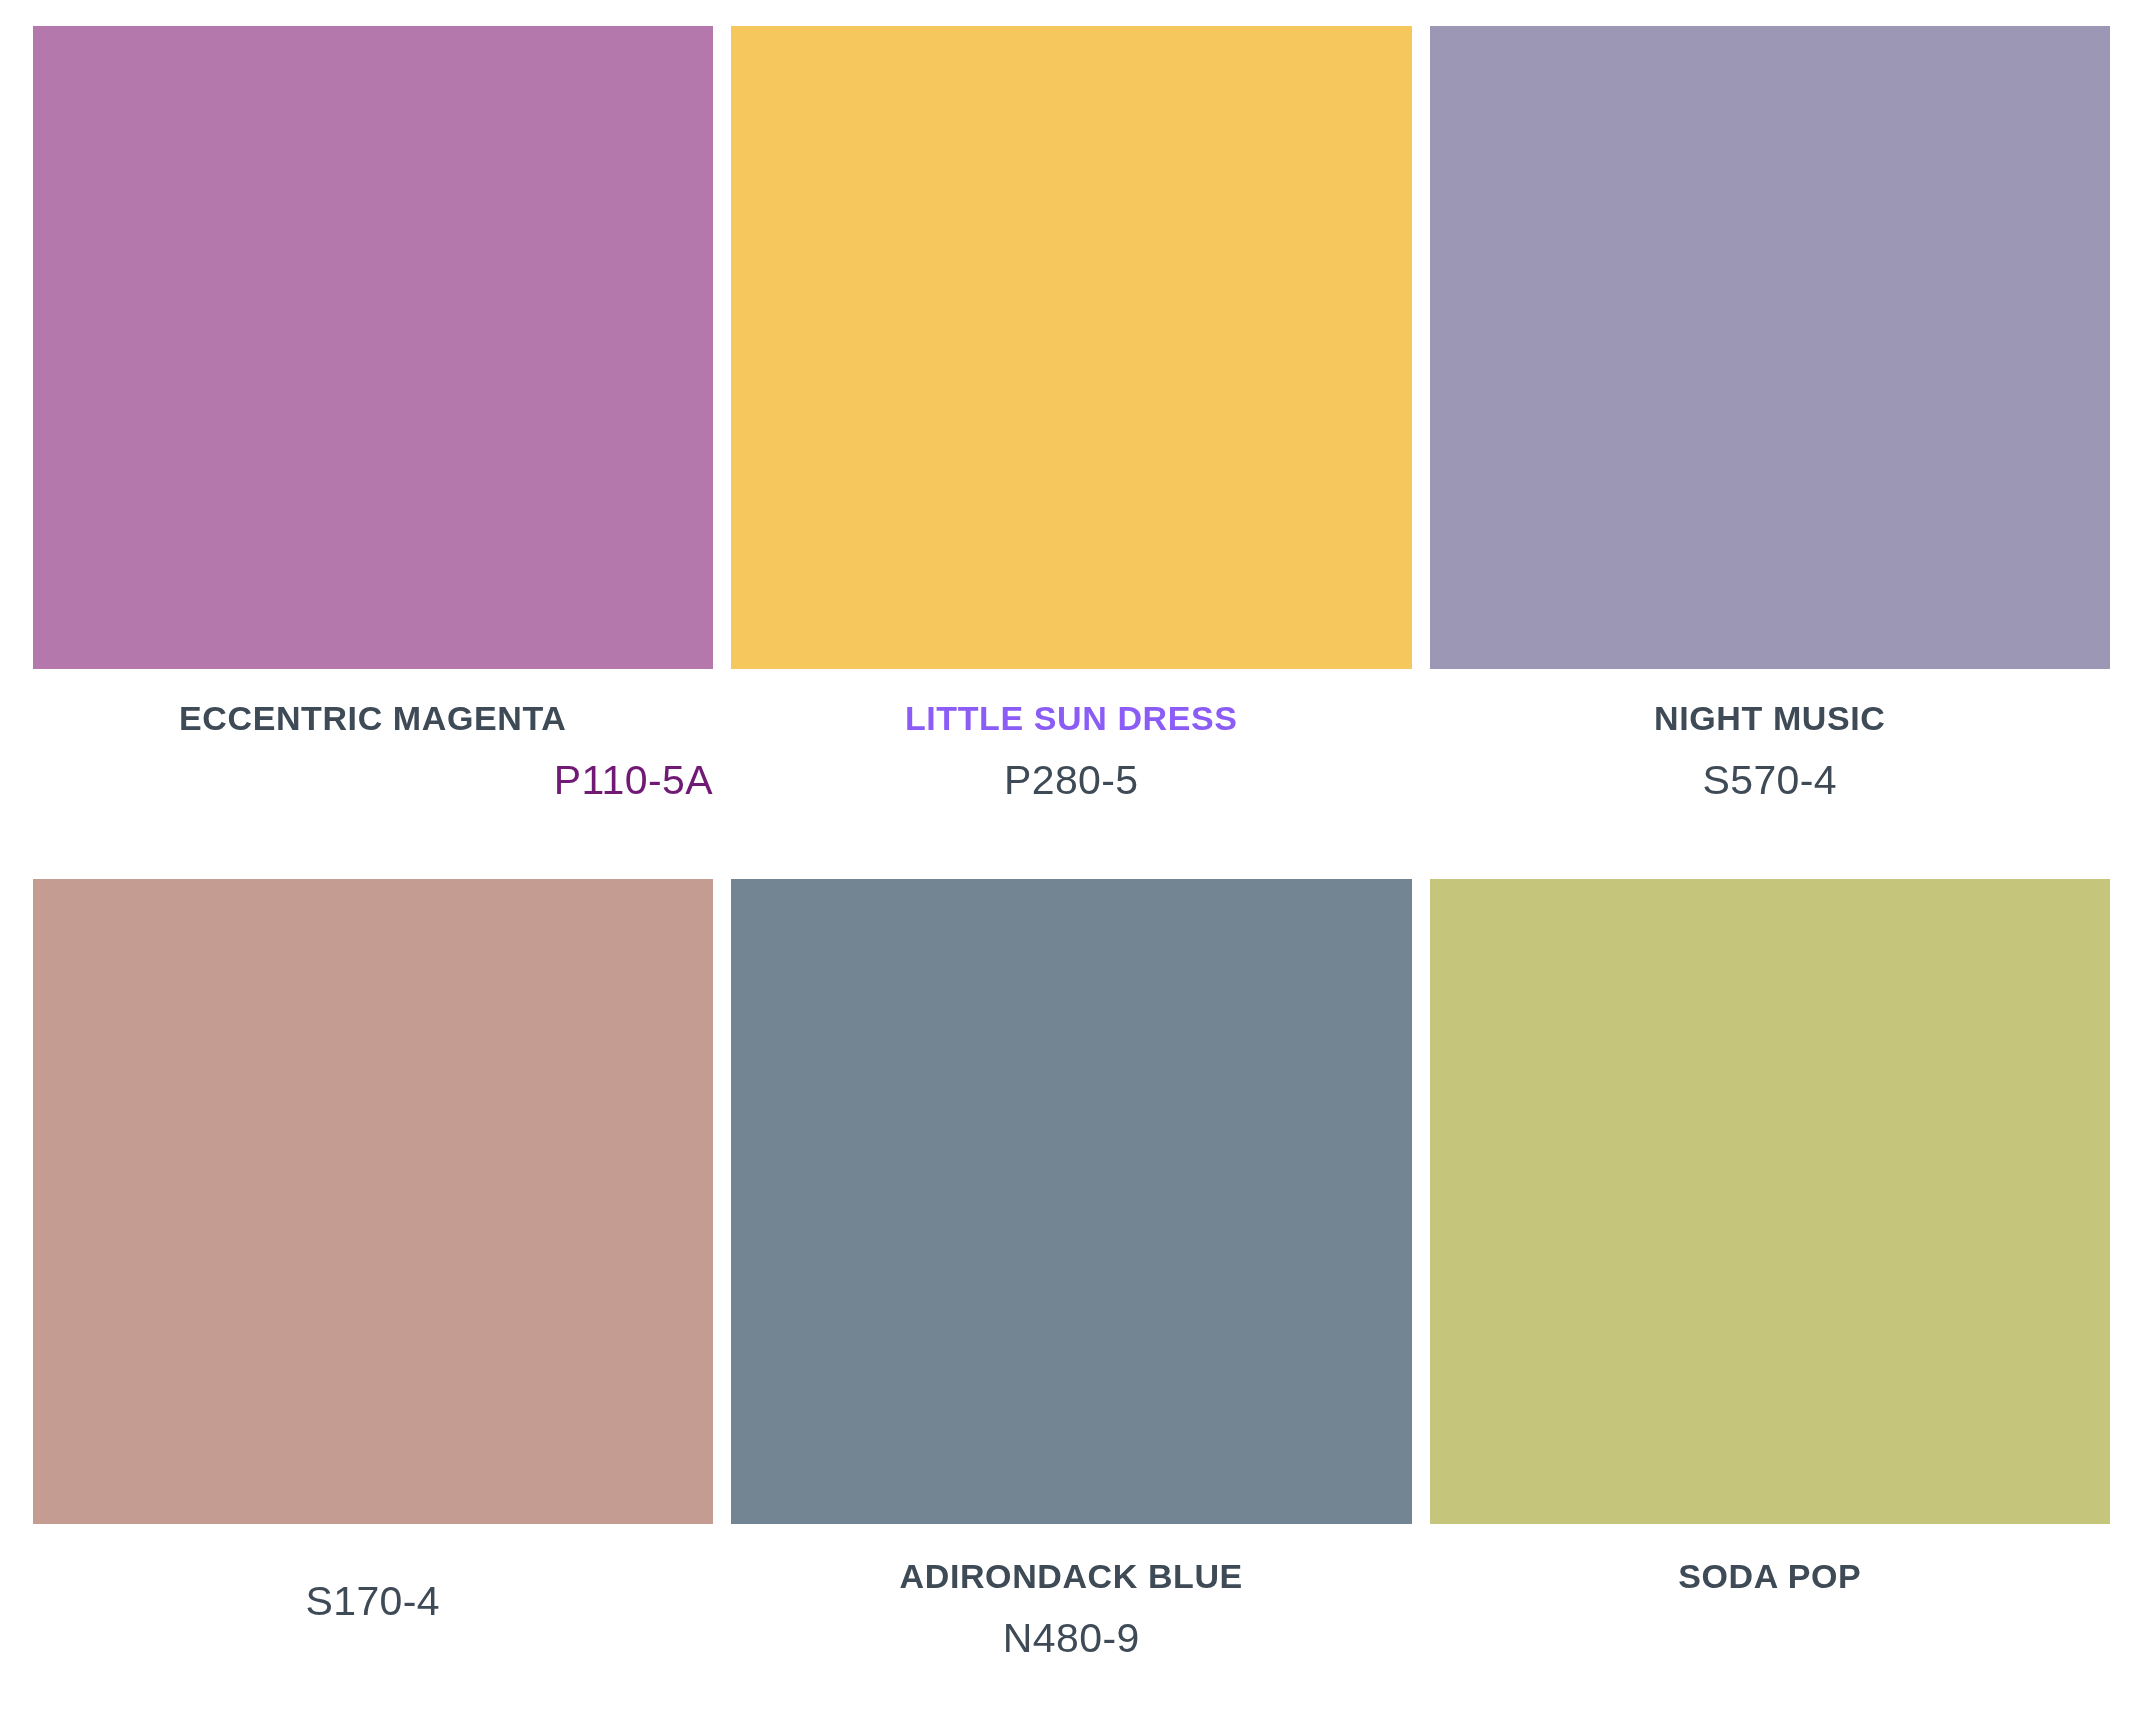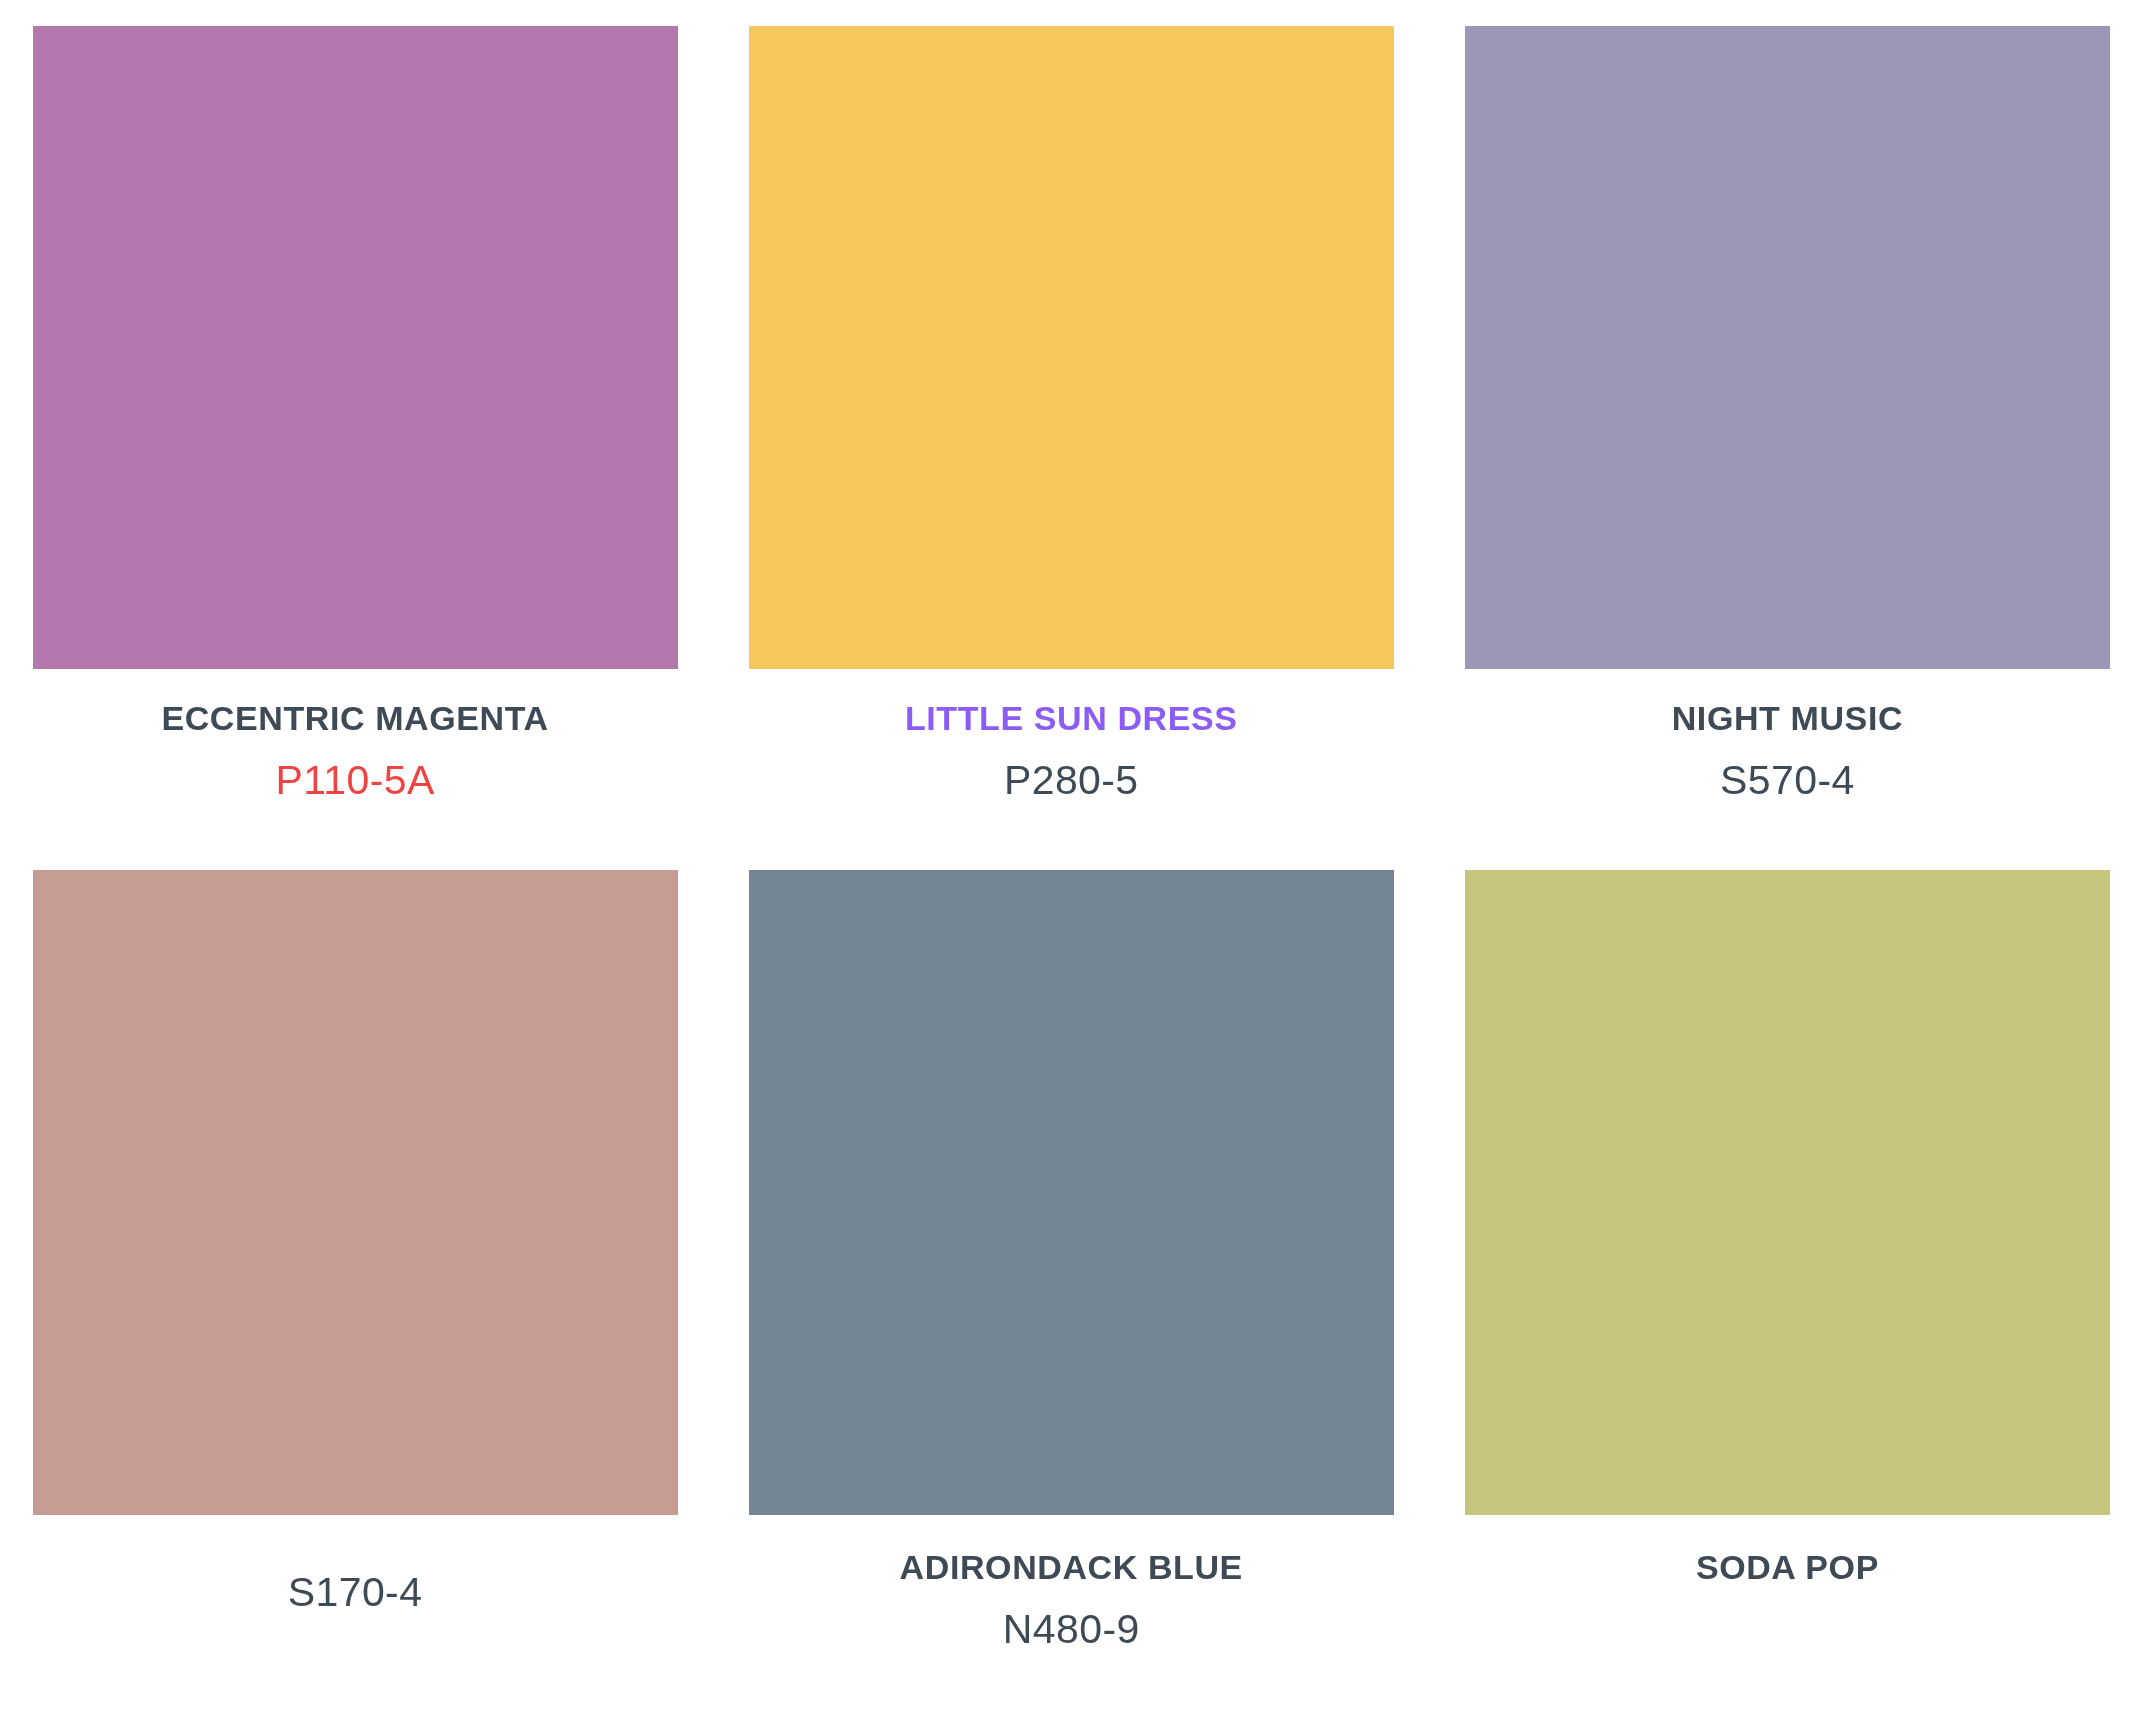--- a/index.html
+++ b/index.html
@@ -19,20 +19,21 @@
     box-sizing: border-box;
     width: 2151px;
     height: 1713px;
     padding: 26px 41px 0 32.5px;
     display: grid;
     grid-template-columns: repeat(3, 1fr);
     grid-template-rows: repeat(2, 1fr);
     column-gap: 71px;
     row-gap: 0px;
     background: #ffffff;
+    gap: 18px;
   }
 
   .swatch-cell {
     display: flex;
     flex-direction: column;
     align-items: stretch;
   }
 
   
   .swatch-cell.row-top .swatch-chip { order: 1; }
@@ -82,21 +83,21 @@
 </style>
 </head>
 <body style="background-color: rgb(255, 255, 255);">
 
 <div class="palette-grid">
 
   <div class="swatch-cell row-top">
     <div class="swatch-chip" style="background-color: rgb(180, 120, 173);"></div>
     <div class="swatch-caption">
       <span class="swatch-name" style="color: rgb(62, 74, 86);">ECCENTRIC MAGENTA</span>
-      <span class="swatch-code" style="color: #ef4444;">P110-5A</span>
+      <span class="swatch-code" style="color: #701a75; text-align: right;">P110-5A</span>
     </div>
   </div>
 
   <div class="swatch-cell row-top">
     <div class="swatch-chip" style="background-color: rgb(246, 199, 92);"></div>
     <div class="swatch-caption">
       <span class="swatch-name" style="color: #8b5cf6;">LITTLE SUN DRESS</span>
       <span class="swatch-code" style="color: rgb(62, 74, 86);">P280-5</span>
     </div>
   </div>

